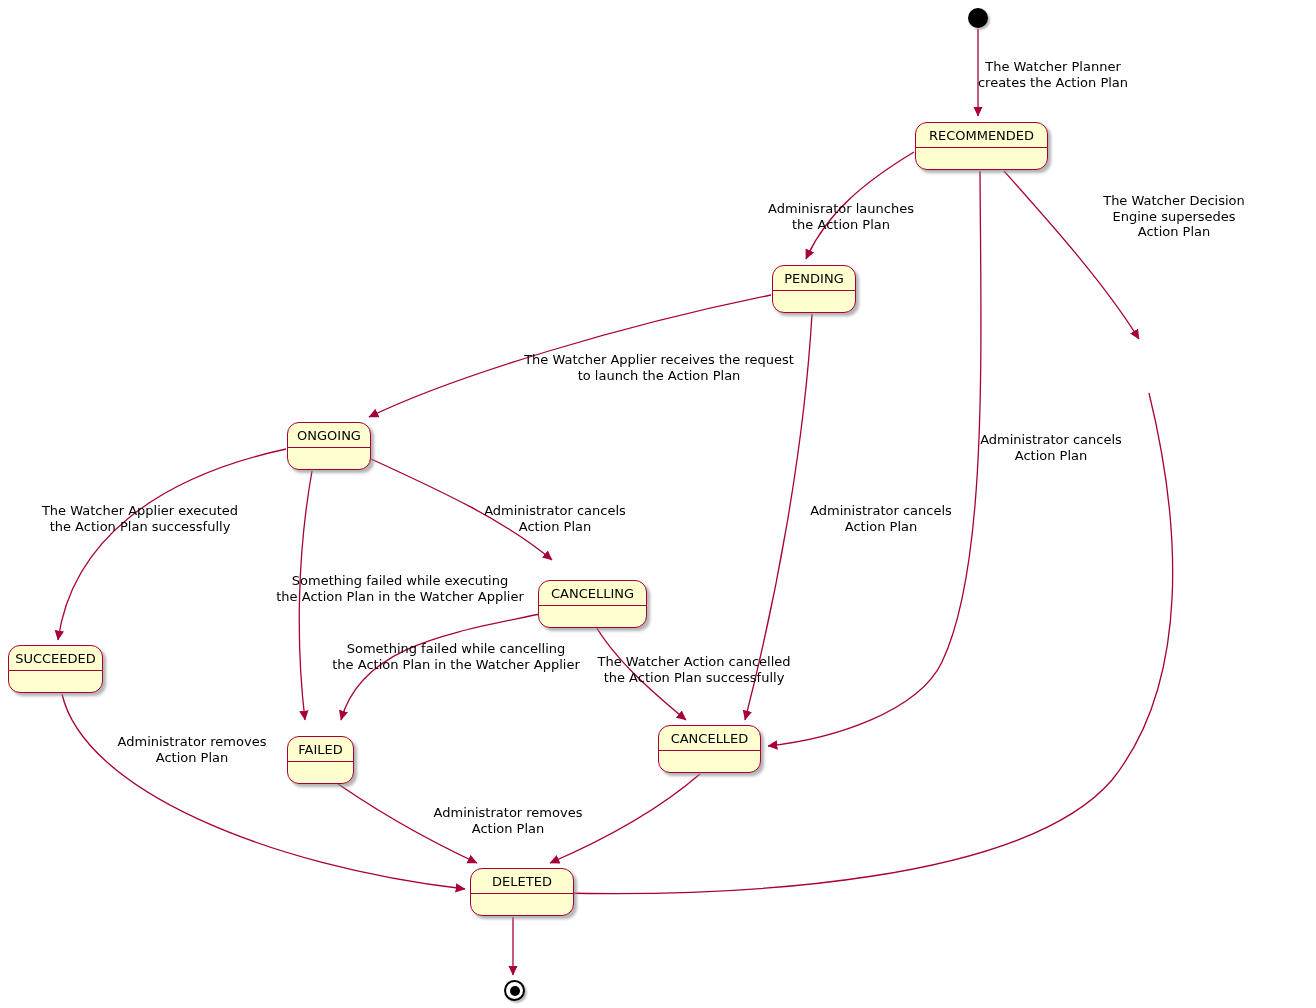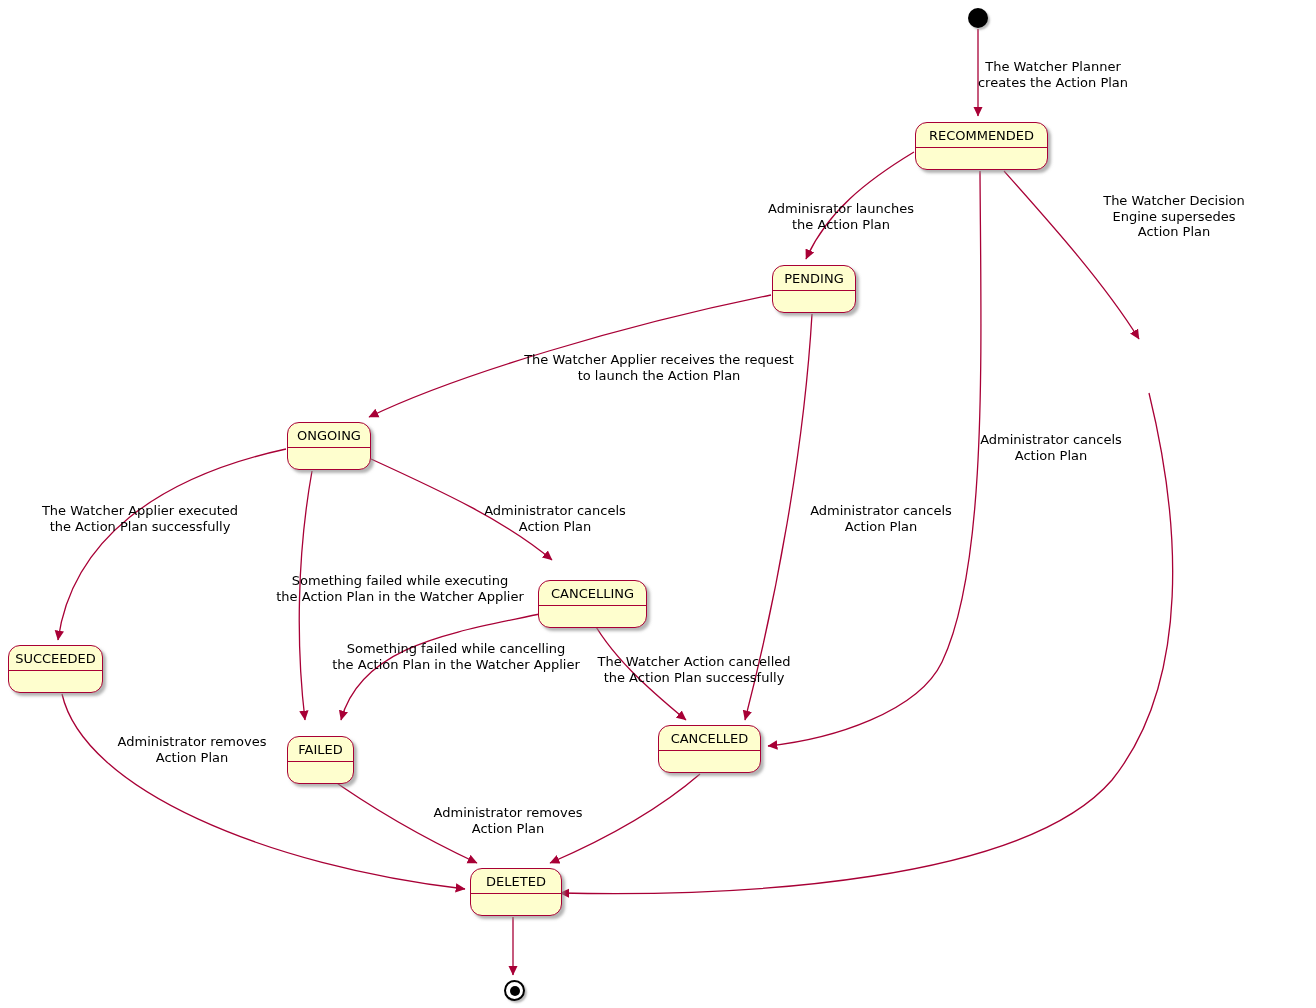--- a/index.html
+++ b/index.html
@@ -129,21 +129,21 @@
   <div class="state" style="left:287px; top:725px; width:67px;margin-top:11px;">
     <div class="state-title">FAILED</div>
     <div class="state-body"></div>
   </div>
 
   <div class="state" style="left:658px; top:725px; width:103px;">
     <div class="state-title">CANCELLED</div>
     <div class="state-body"></div>
   </div>
 
-  <div class="state" style="left:470px; top:868px; width:92px;">
+  <div class="state" style="left:470px; top:868px; width:104px;">
     <div class="state-title">DELETED</div>
     <div class="state-body"></div>
   </div>
 
   <div class="final-state" style="left:504px; top:980px;"></div>
 
   <div class="edge-label" style="left:1053px; top:74px;">The Watcher Planner
 creates the Action Plan</div>
   <div class="edge-label" style="left:841px; top:216px;">Adminisrator launches
 the Action Plan</div>

